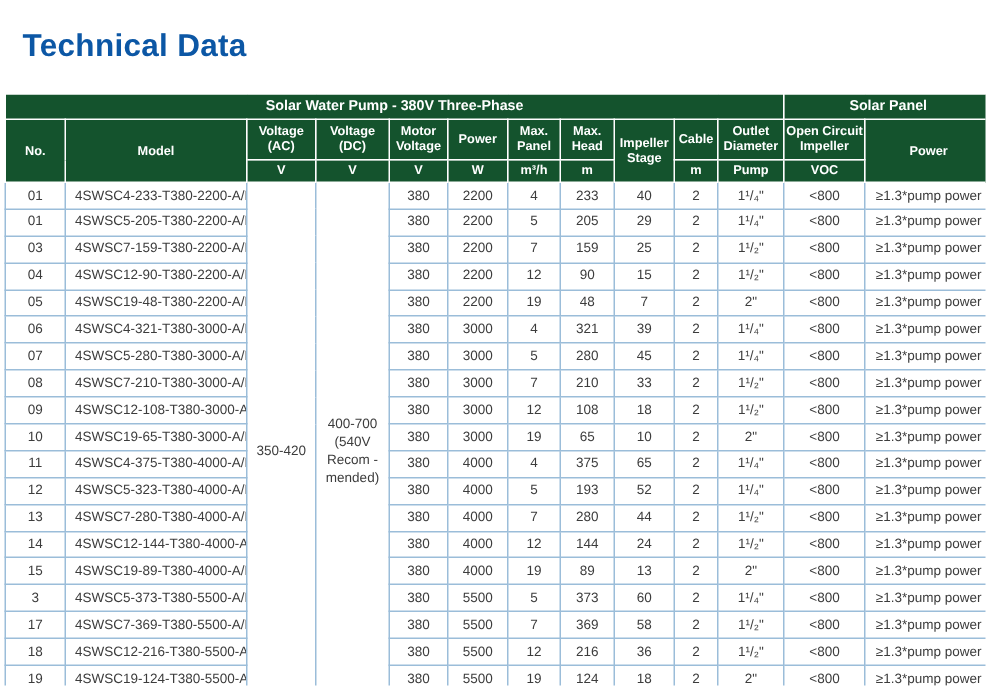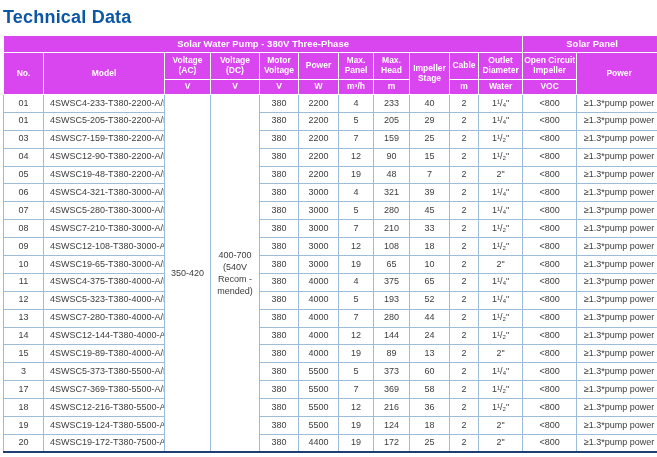--- a/index.html
+++ b/index.html
@@ -4,36 +4,36 @@
 <style>
   * { box-sizing: border-box; }
   html, body {
     margin: 0; padding: 0;
     width: 657px; height: 457px;
     background: #ffffff;
     font-family: "Liberation Sans", sans-serif;
   }
   .page { position: relative; width: 657px; height: 457px; overflow: hidden; }
   .page-title {
-    margin: 0;
+    margin: 12px;
     padding: 7px 0 7px 3px;
     color: #0c57a5;
-    font-size: 18px;
+    font-size: 21px;
     font-weight: bold;
     letter-spacing: 0.2px;
   }
   table.tech {
     border-collapse: collapse;
     table-layout: fixed;
     width: 651px;
     margin-left: 3px;
     border-bottom: 2px solid #1e3f72;
   }
   table.tech thead th {
-    background: #d946ef;
+    background: #14532d;
     color: #ffffff;
     border: 1px solid #ffffff;
     font-weight: bold;
     padding: 1px 1px;
     line-height: 1.15;
   }
   th.group-th { font-size: 9.5px; height: 17px; }
   th.col-th   { font-size: 8.5px; height: 27px; }
   th.unit-th  { font-size: 8.5px; height: 15px; }
   table.tech tbody td {
@@ -102,21 +102,21 @@
         <th class="col-th" rowspan="2">Power</th>
       </tr>
       <tr>
         <th class="unit-th">V</th>
         <th class="unit-th">V</th>
         <th class="unit-th">V</th>
         <th class="unit-th">W</th>
         <th class="unit-th">m³/h</th>
         <th class="unit-th">m</th>
         <th class="unit-th">m</th>
-        <th class="unit-th">Water</th>
+        <th class="unit-th">Pump</th>
         <th class="unit-th">VOC</th>
       </tr>
     </thead>
     <tbody id="tbody">
         <tr>
           <td>01</td>
           <td class="model-cell">4SWSC4-233-T380-2200-A/D</td>
           <td rowspan="20" class="merged-cell">350-420</td>
           <td rowspan="20" class="merged-cell">400-700 (540V Recom -mended)</td>
           <td>380</td>

